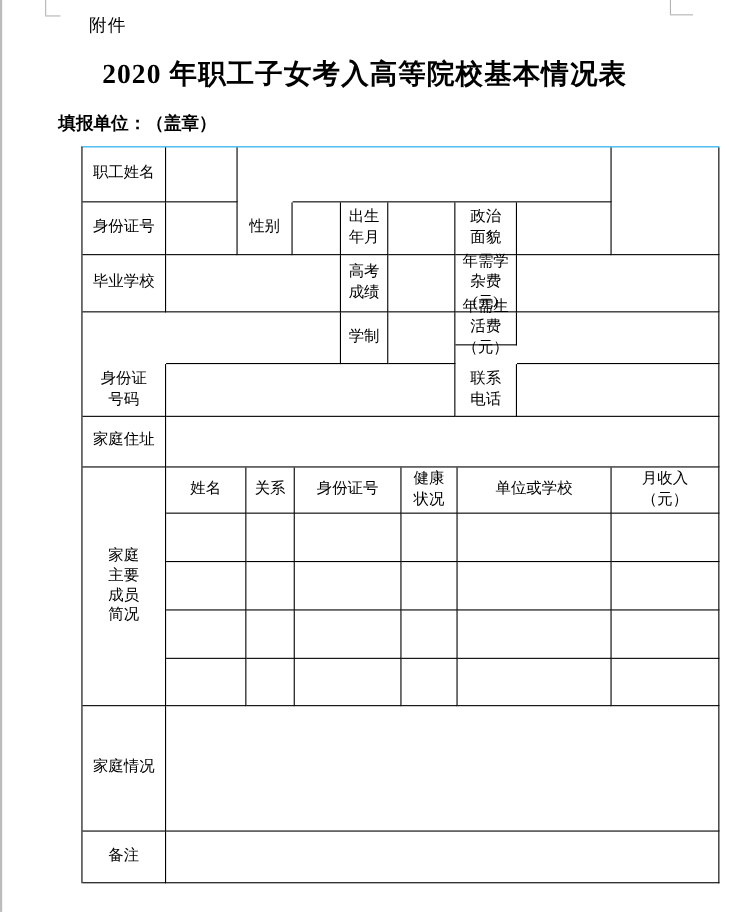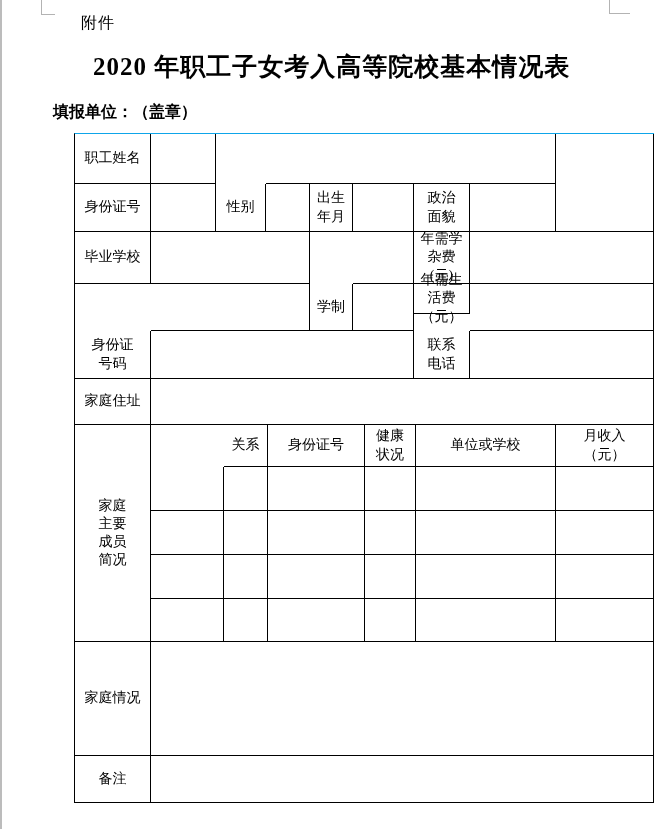--- a/index.html
+++ b/index.html
@@ -55,20 +55,22 @@
   <div class="c" style="left:191px;top:50px;width:44px;height:48px"></div>
   <div class="c" style="left:235px;top:50px;width:43px;height:48px">出生
 年月</div>
   <div class="c" style="left:278px;top:50px;width:61px;height:48px"></div>
   <div class="c" style="left:339px;top:50px;width:56px;height:48px">政治
 面貌</div>
   <div class="c" style="left:395px;top:50px;width:86px;height:48px"></div>
 
   <div class="c" style="left:0;top:98px;width:76px;height:52px">毕业学校</div>
   <div class="c" style="left:76px;top:98px;width:159px;height:52px"></div>
+  <div class="c" style="left:235px;top:98px;width:43px;height:52px">高考
+成绩</div>
   <div class="c" style="left:278px;top:98px;width:61px;height:52px"></div>
   <div class="c" style="left:339px;top:98px;width:56px;height:52px">年需学
 杂费
 (元)</div>
   <div class="c" style="left:395px;top:98px;width:184px;height:52px"></div>
 
   <div class="c" style="left:76px;top:150px;width:159px;height:47px"></div>
   <div class="c" style="left:235px;top:150px;width:43px;height:47px">学制</div>
   <div class="c" style="left:278px;top:150px;width:61px;height:47px"></div>
   <div class="c" style="left:339px;top:150px;width:56px;height:30px">年需生
@@ -84,20 +86,21 @@
   <div class="c" style="left:395px;top:197px;width:184px;height:48px"></div>
 
   <div class="c" style="left:0;top:245px;width:76px;height:46px">家庭住址</div>
   <div class="c" style="left:76px;top:245px;width:503px;height:46px"></div>
 
   <div class="c" style="left:0;top:291px;width:76px;height:217px">家庭
 主要
 成员
 简况</div>
 
+  <div class="c" style="left:76px;top:291px;width:73px;height:42px">姓名</div>
   <div class="c" style="left:149px;top:291px;width:44px;height:42px">关系</div>
   <div class="c" style="left:193px;top:291px;width:97px;height:42px">身份证号</div>
   <div class="c" style="left:290px;top:291px;width:51px;height:42px">健康
 状况</div>
   <div class="c" style="left:341px;top:291px;width:140px;height:42px">单位或学校</div>
   <div class="c" style="left:481px;top:291px;width:98px;height:42px">月收入
 （元）</div>
 
   <div class="c" style="left:76px;top:333px;width:73px;height:44px"></div>
   <div class="c" style="left:149px;top:333px;width:44px;height:44px"></div>

